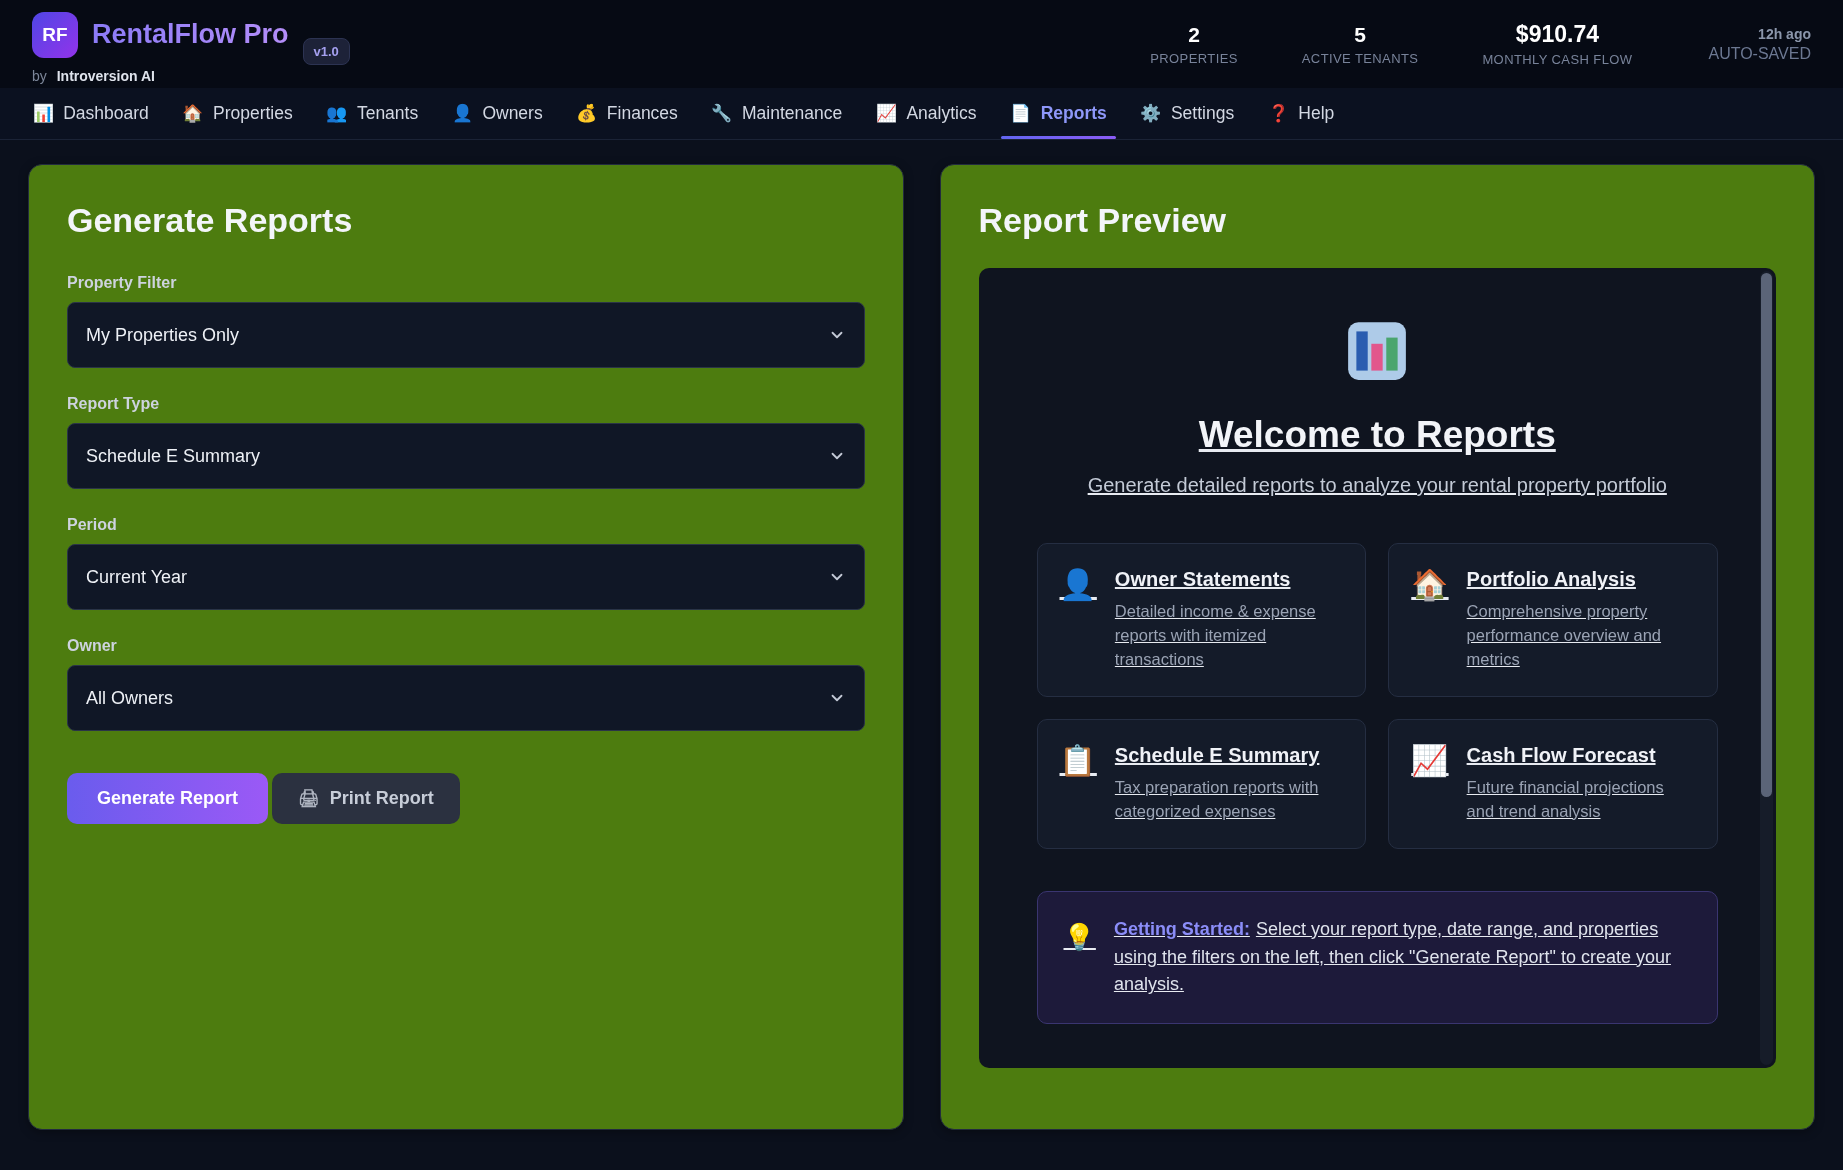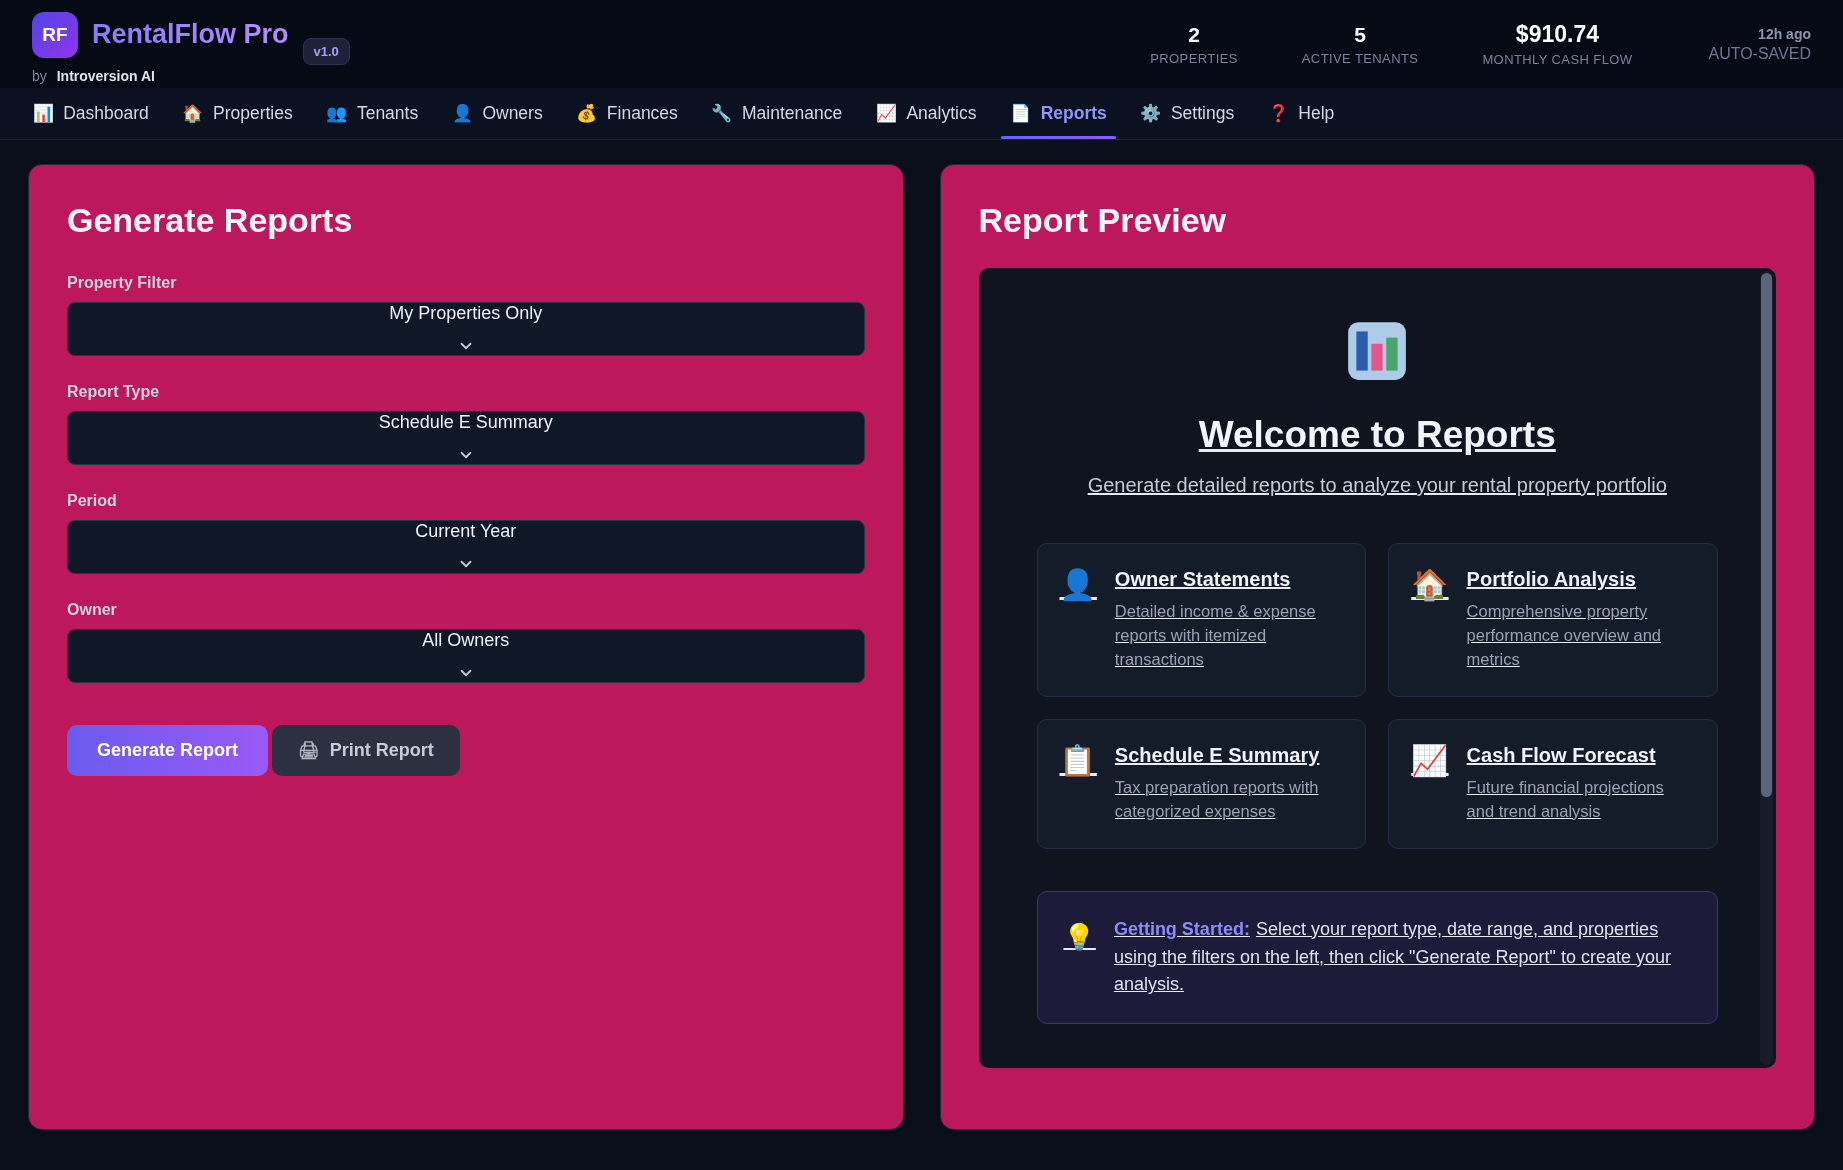--- a/index.html
+++ b/index.html
@@ -57,34 +57,34 @@
   .nav-icon { font-size:17px; }
   .nav-item.active { color:#8e97f9; font-weight:700; }
   .nav-item.active::after {
     content:""; position:absolute; left:8px; right:8px; bottom:0; height:3px;
     background:linear-gradient(90deg,#6366f1,#8b5cf6); border-radius:2px;
   }
 
   
   .content { display:flex; gap:36px; padding:24px 28px; }
   .panel {
-    flex:1 1 0; background:#be185d; border:1px solid #222b3e;
+    flex:1 1 0; background:#4d7c0f; border:1px solid #222b3e;
     border-radius:14px; padding:36px 38px; min-height:966px;
     box-shadow:0 2px 10px rgba(0,0,0,0.35);
   }
   .panel-title { font-size:34px; font-weight:700; color:#f3f5f9; }
 
   
   .form-area { margin-top:34px; }
   .field { margin-bottom:27px; }
   .field-label { font-size:16px; font-weight:600; color:#cdd3de; margin-bottom:10px; }
   .select {
-    height:54px; display:flex; align-items:center; justify-content:space-between;
+    height:66px; display:flex; align-items:center; justify-content:space-between;
     padding:0 18px; background:#101726; border:1px solid #2a3447;
-    border-radius:8px; font-size:18px; color:#eef1f6; cursor:pointer;flex-direction:column;
+    border-radius:8px; font-size:18px; color:#eef1f6; cursor:pointer;
   }
   .chevron { display:flex; align-items:center; }
   .buttons { display:flex; gap:4px; margin-top:42px; }
   .btn { border:none; border-radius:10px; font-size:18px; cursor:pointer;
          font-family:inherit; display:flex; align-items:center; gap:10px; }
   .btn-primary {
     background:linear-gradient(90deg,#6a5ced,#9b59f6);
     color:#fff; font-weight:700; padding:15px 30px;
   }
   .btn-secondary {

